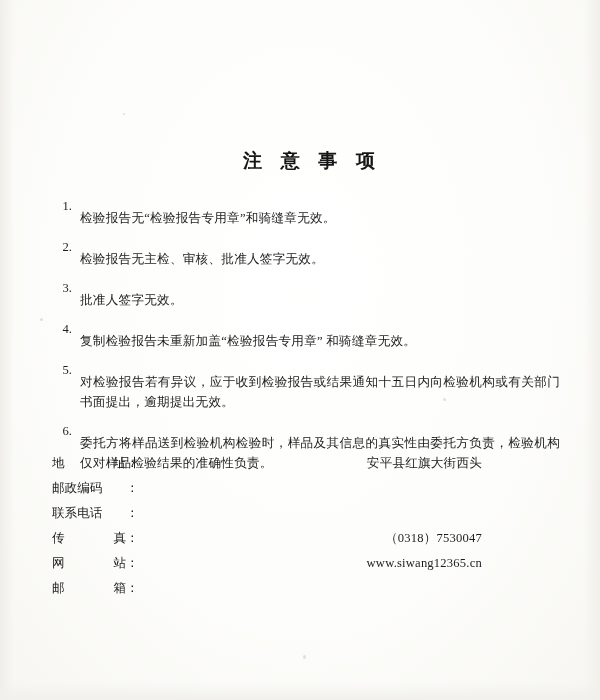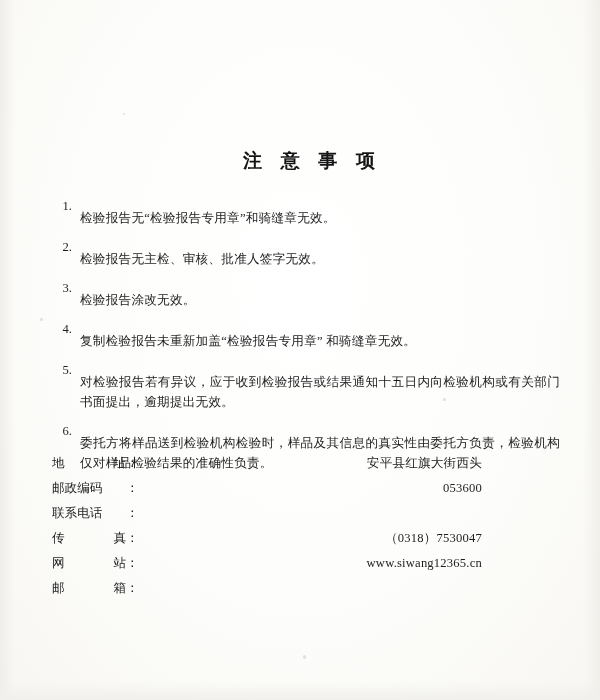--- a/index.html
+++ b/index.html
@@ -146,21 +146,21 @@
     <div class="notice-item">
       <div class="notice-num latin">1.</div>
       <div class="notice-text">检验报告无“检验报告专用章”和骑缝章无效。</div>
     </div>
     <div class="notice-item">
       <div class="notice-num latin">2.</div>
       <div class="notice-text">检验报告无主检、审核、批准人签字无效。</div>
     </div>
     <div class="notice-item">
       <div class="notice-num latin">3.</div>
-      <div class="notice-text">检验报告涂改无效。</div>
+      <div class="notice-text">批准人签字无效。</div>
     </div>
     <div class="notice-item">
       <div class="notice-num latin">4.</div>
       <div class="notice-text">复制检验报告未重新加盖“检验报告专用章” 和骑缝章无效。</div>
     </div>
     <div class="notice-item">
       <div class="notice-num latin">5.</div>
       <div class="notice-text">对检验报告若有异议，应于收到检验报告或结果通知十五日内向检验机构或有关部门书面提出，逾期提出无效。</div>
     </div>
     <div class="notice-item">
@@ -177,21 +177,20 @@
       </div>
       <div class="contact-sep">：</div>
       <div class="contact-value">安平县红旗大街西头</div>
     </div>
     <div class="contact-row">
       <div class="contact-label">
         <span>邮政编码</span>
         <span></span>
       </div>
       <div class="contact-sep">：</div>
-      <div class="contact-value latin">053600</div>
     </div>
     <div class="contact-row">
       <div class="contact-label">
         <span>联系电话</span>
         <span></span>
       </div>
       <div class="contact-sep">：</div>
     </div>
     <div class="contact-row">
       <div class="contact-label">

